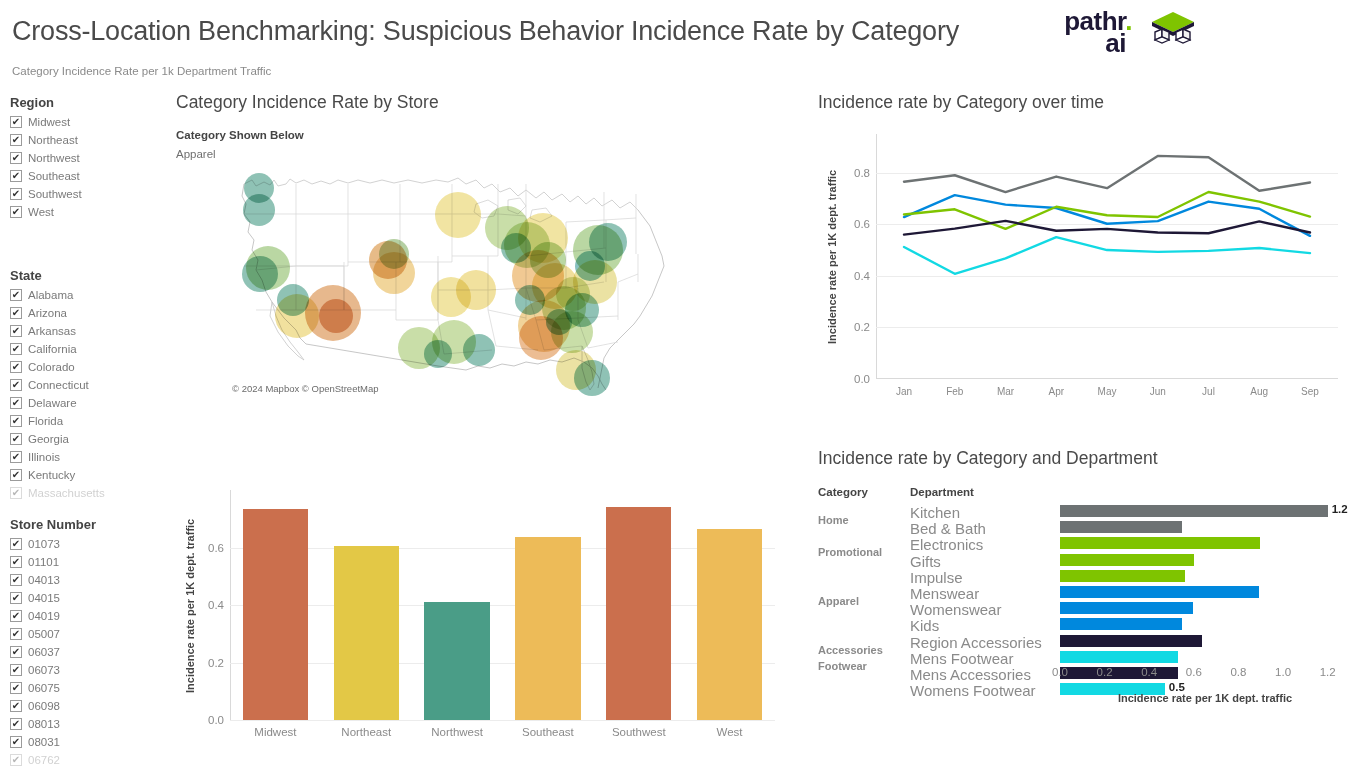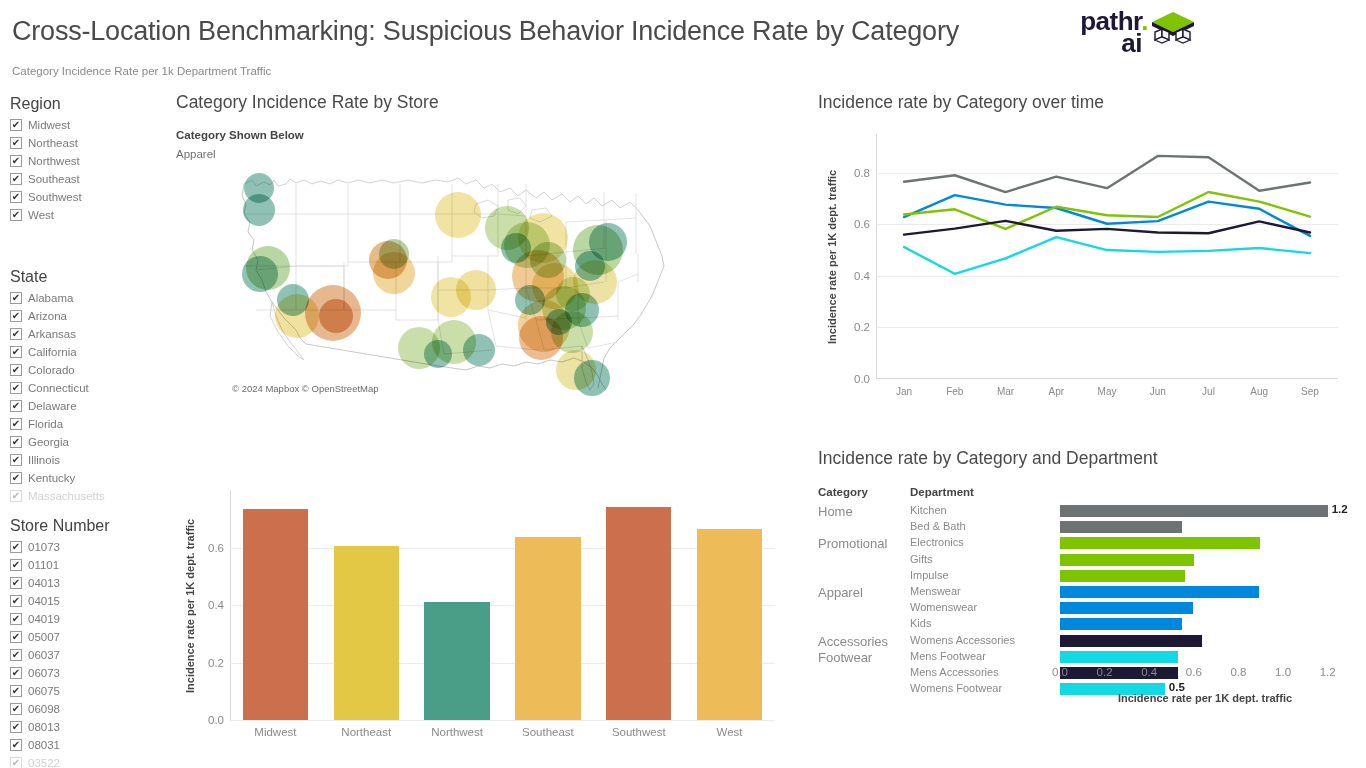--- a/index.html
+++ b/index.html
@@ -20,33 +20,33 @@
     font-size: 27px; font-weight: 400; color: #4a4a4a;
     letter-spacing: -0.2px; white-space: nowrap;
   }
   #dash-subtitle {
     position: absolute; left: 12px; top: 65px;
     font-size: 11.5px; color: #8a8a8a; font-weight: 400;
   }
   #logo {
     position: absolute; right: 8px; top: 8px;
     width: 150px; height: 48px;
-    display: flex; align-items: center; justify-content: flex-end; gap: 2px;
+    display: flex; align-items: center; justify-content: flex-end; gap: 18px;
   }
   #logo .wordmark {
     font-size: 26px; font-weight: 700; color: #1e1836;
     line-height: 0.86; text-align: left; letter-spacing: -0.5px;
   }
   #logo .wordmark .l2 { display:block; text-align: right; padding-right:6px;}
   #logo .dot { color: #7fc400; }
 
   
   .filter-block { position: absolute; left: 10px; width: 160px; }
   .filter-title {
-    font-size: 16px; font-weight: 400; color: #444;
+    font-size: 13px; font-weight: 700; color: #444;
     margin-bottom: 3px;
   }
   .filter-row {
     display: flex; align-items: center; height: 18px;
     font-size: 11.5px; color: #7a7a7a; cursor: pointer;
   }
   .cb {
     width: 12px; height: 12px; border: 1px solid #9b9b9b;
     background: #fff; margin-right: 6px; flex: 0 0 12px;
     display: flex; align-items: center; justify-content: center;
@@ -97,22 +97,22 @@
     position: absolute; left: 8px; top: 46px; height: 238px;
     writing-mode: vertical-rl; transform: rotate(180deg);
     font-size: 11px; color: #444; font-weight: 700;
     display: flex; align-items: center; justify-content: center;
   }
 
   
   #dept-panel { position: absolute; left: 818px; top: 448px; width: 548px; height: 320px; }
   #dept-grid  { position: absolute; left: 0; top: 38px; width: 548px; }
   .dept-row { position: relative; height: 16.2px; }
-  .dept-cat  { position: absolute; left: 0;  top: 1px; font-size: 13px; color: #8a8a8a; white-space: nowrap; }
-  .dept-dep  { position: absolute; left: 92px; top: 1px; font-size: 11px; color: #8a8a8a; white-space: nowrap; }
+  .dept-cat  { position: absolute; left: 0;  top: 11px; font-size: 11px; color: #8a8a8a; white-space: nowrap; font-weight: bold; }
+  .dept-dep  { position: absolute; left: 92px; top: 1px; font-size: 15px; color: #8a8a8a; white-space: nowrap; }
   .dept-bar  { position: absolute; left: 242px; top: 2px; height: 12px; }
   .dept-lbl  { position: absolute; top: 0px; font-size: 11.5px; font-weight: 700; color: #222; white-space: nowrap; }
   .dept-hdr  { position: relative; height: 17px; }
   .dept-hdr .h1 { position: absolute; left: 0; font-size: 11.5px; font-weight: 700; color: #444; }
   .dept-hdr .h2 { position: absolute; left: 92px; font-size: 11.5px; font-weight: 700; color: #444; }
   #dept-axis { position: absolute; left: 242px; top: 218px; width: 290px; height: 20px; }
   #dept-axis .t { position: absolute; top: 0; transform: translateX(-50%); font-size: 11.5px; color: #8a8a8a; }
   #dept-xlabel {
     position: absolute; left: 242px; top: 244px; width: 290px;
     text-align: center; font-size: 11px; font-weight: 700; color: #444;
@@ -274,21 +274,21 @@
         <div class="filter-row">
           <span class="cb">✔</span>
           <span>08013</span>
         </div>
         <div class="filter-row">
           <span class="cb">✔</span>
           <span>08031</span>
         </div>
         <div class="filter-row fade-row">
           <span class="cb">✔</span>
-          <span>03522</span>
+          <span>06762</span>
         </div>
       </div>
   </div>
 
   <div id="map-panel">
     <div class="panel-title" style="position:absolute;left:0;top:0;">Category Incidence Rate by Store</div>
     <div class="small-head" style="position:absolute;left:0;top:37px;">Category Shown Below</div>
     <div class="small-val" style="position:absolute;left:0;top:56px;">Apparel</div>
 
     <div id="map-wrap">
@@ -512,21 +512,21 @@
             <span class="dept-dep">Womenswear</span>
             <span class="dept-bar" style="width: 132.731px; background: rgb(0, 136, 221);"></span>
           </div>
           <div class="dept-row">
             <span class="dept-cat"></span>
             <span class="dept-dep">Kids</span>
             <span class="dept-bar" style="width: 121.577px; background: rgb(0, 136, 221);"></span>
           </div>
           <div class="dept-row">
             <span class="dept-cat">Accessories</span>
-            <span class="dept-dep">Womens Accessories</span>
+            <span class="dept-dep">Region Accessories</span>
             <span class="dept-bar" style="width: 141.654px; background: rgb(30, 24, 54);"></span>
           </div>
           <div class="dept-row">
             <span class="dept-cat">Footwear</span>
             <span class="dept-dep">Mens Footwear</span>
             <span class="dept-bar" style="width: 117.785px; background: rgb(18, 217, 227);"></span>
           </div>
           <div class="dept-row">
             <span class="dept-cat"></span>
             <span class="dept-dep">Mens Accessories</span>

